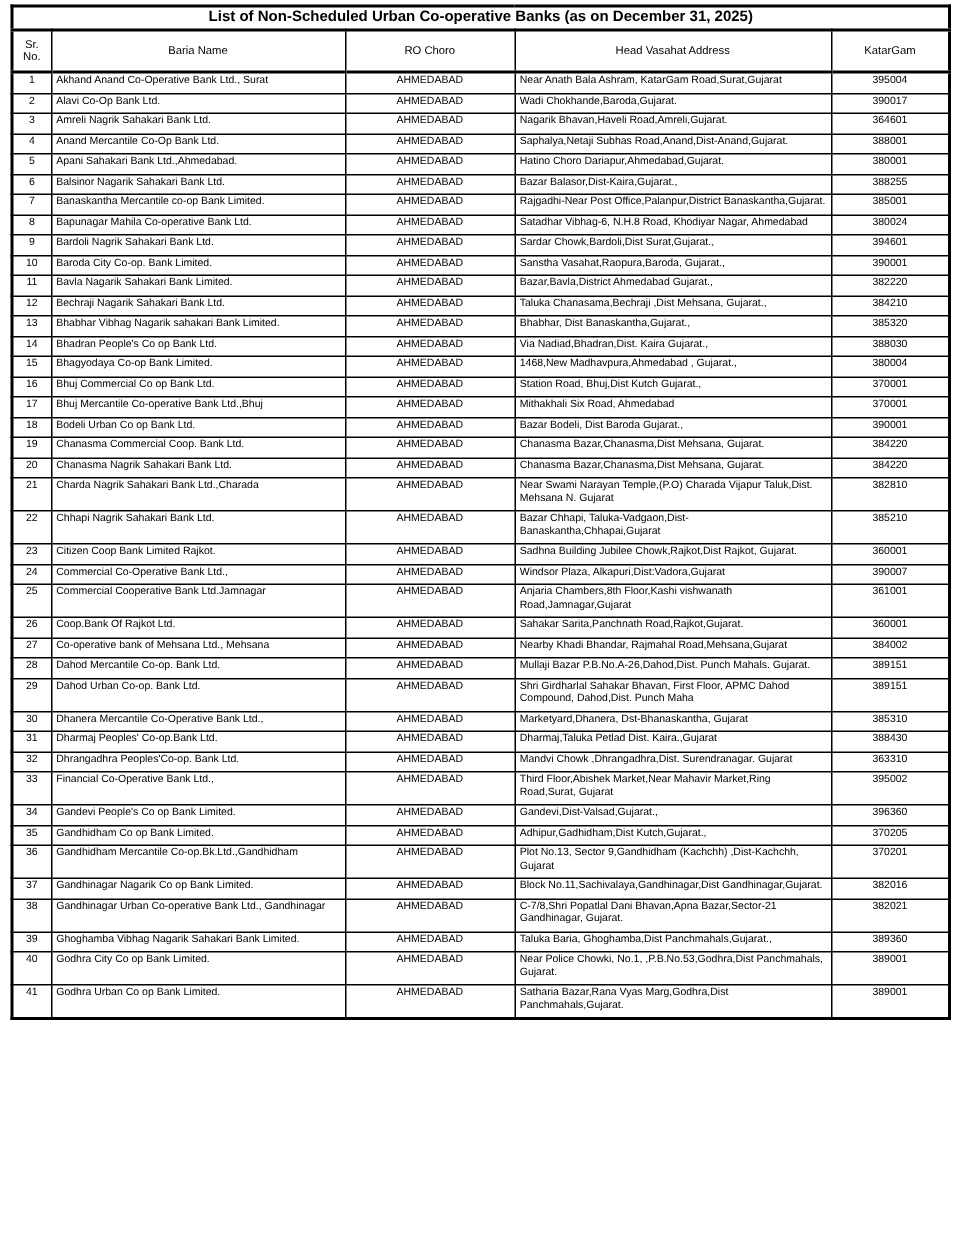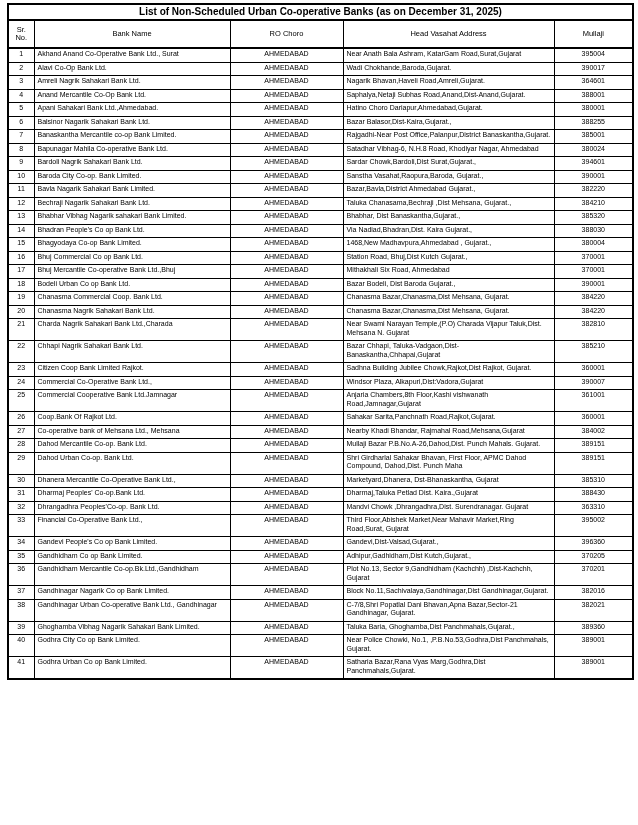--- a/index.html
+++ b/index.html
@@ -73,24 +73,24 @@
       <col class="c-ro">
       <col class="c-addr">
       <col class="c-pin">
     </colgroup>
     <thead>
       <tr>
         <td class="title-cell" colspan="5">List of Non-Scheduled Urban Co-operative Banks (as on December 31, 2025)</td>
       </tr>
       <tr>
         <th class="head-cell">Sr. No.</th>
-        <th class="head-cell">Bank Name</th>
+        <th class="head-cell">Baria Name</th>
         <th class="head-cell">RO Choro</th>
         <th class="head-cell">Head Vasahat Address</th>
-        <th class="head-cell">Mullaji</th>
+        <th class="head-cell">KatarGam</th>
       </tr>
     </thead>
     <tbody>
         <tr>
       <td class="sr-cell">1</td>
       <td class="name-cell">Akhand Anand Co-Operative Bank Ltd., Surat</td>
       <td class="ro-cell">AHMEDABAD</td>
       <td class="addr-cell">Near Anath Bala Ashram, KatarGam Road,Surat,Gujarat</td>
       <td class="pin-cell">395004</td>
     </tr>

